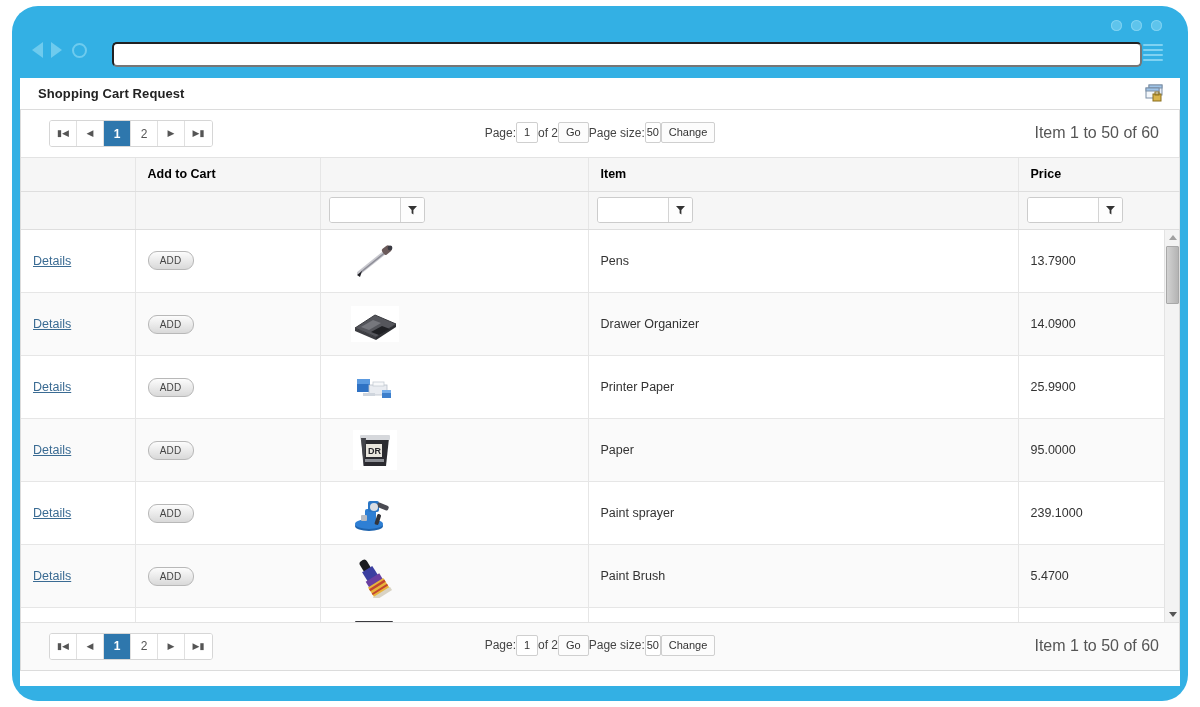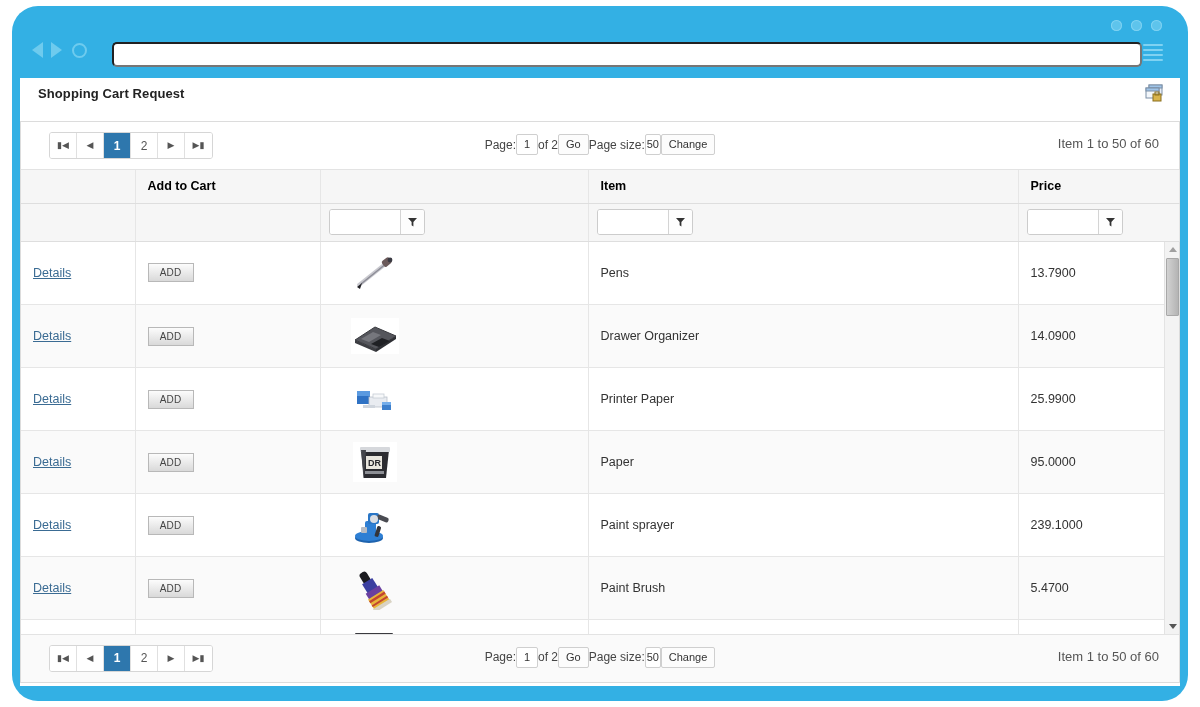--- a/index.html
+++ b/index.html
@@ -74,21 +74,21 @@
   
   .page-area {
     position: absolute;
     left: 8px; top: 72px;
     width: 1160px; height: 608px;
     background: #ffffff;
   }
 
   .page-header {
     position: relative;
-    height: 44px;
+    height: 32px;
     border-bottom: 1px solid #dcdcdc;
     background: #ffffff;
   }
   .page-title {
     position: absolute;
     left: 18px; top: 8px;
     font-size: 13px; font-weight: bold; color: #222;
     letter-spacing: 0.1px;
   }
   .header-icon {
@@ -143,21 +143,21 @@
     height: 21px; padding: 0 7px;
     border: 1px solid #cfcfcf; border-radius: 2px;
     background: #fcfcfc;
     font-size: 11px; color: #333;
     line-height: 19px;
     cursor: default;
   }
   .pager-right {
     position: absolute;
     right: 20px; top: 14px;
-    font-size: 13px; color: #555;
+    font-size: 16px; color: #555;
   }
 
   
   .grid-table {
     width: 100%;
     border-collapse: collapse;
     table-layout: fixed;
   }
   .grid-table th, .grid-table td {
     border-right: 1px solid #e6e6e6;
@@ -216,21 +216,21 @@
   .details-link {
     color: #3a6b93;
     text-decoration: underline;
     font-size: 12.5px;
     cursor: default;
   }
   .add-btn {
     display: inline-block;
     width: 46px; height: 19px;
     border: 1px solid #b8b8b8;
-    border-radius: 0;
+    border-radius: 9px;
     background: linear-gradient(#fcfcfc, #d9d9d9);
     font-size: 10px; color: #444;
     text-align: center; line-height: 17px;
     letter-spacing: 0.2px;
     cursor: default;
   }
   .thumb-cell { padding-left: 28px !important; }
   .thumb {
     width: 52px; height: 44px;
     display: block;

